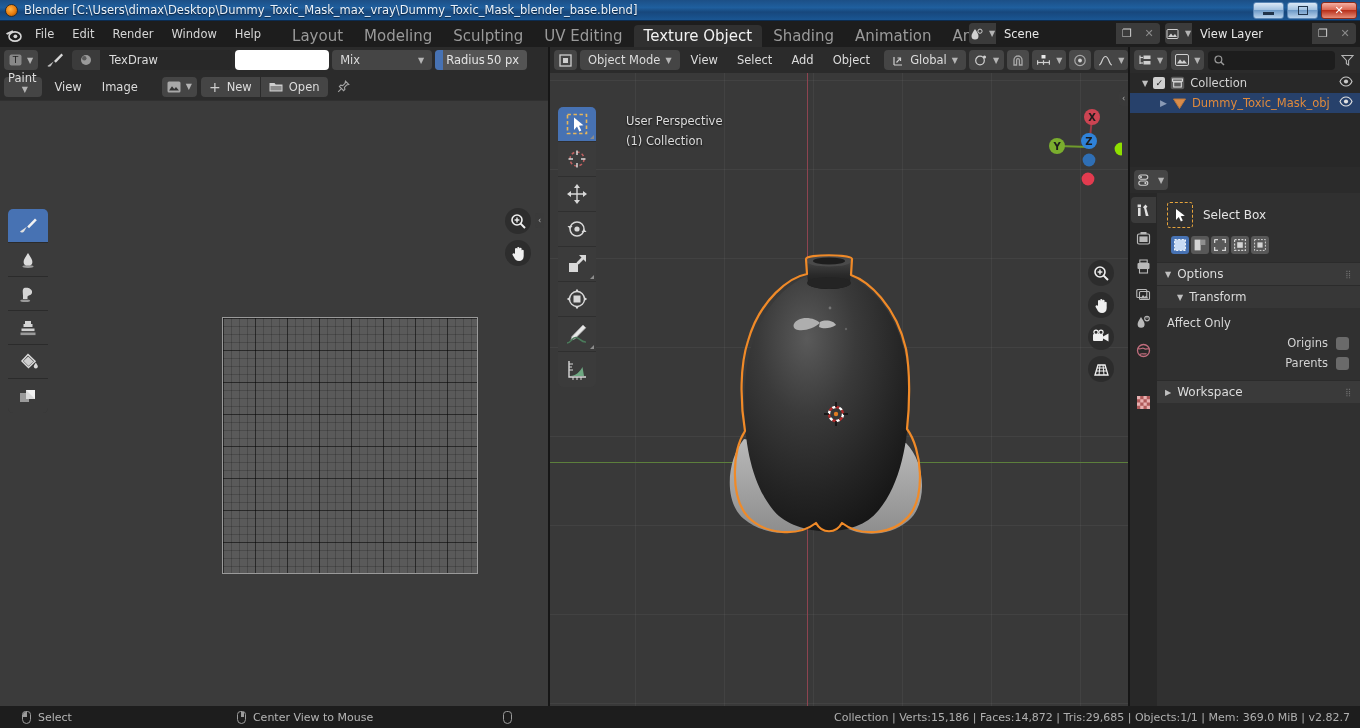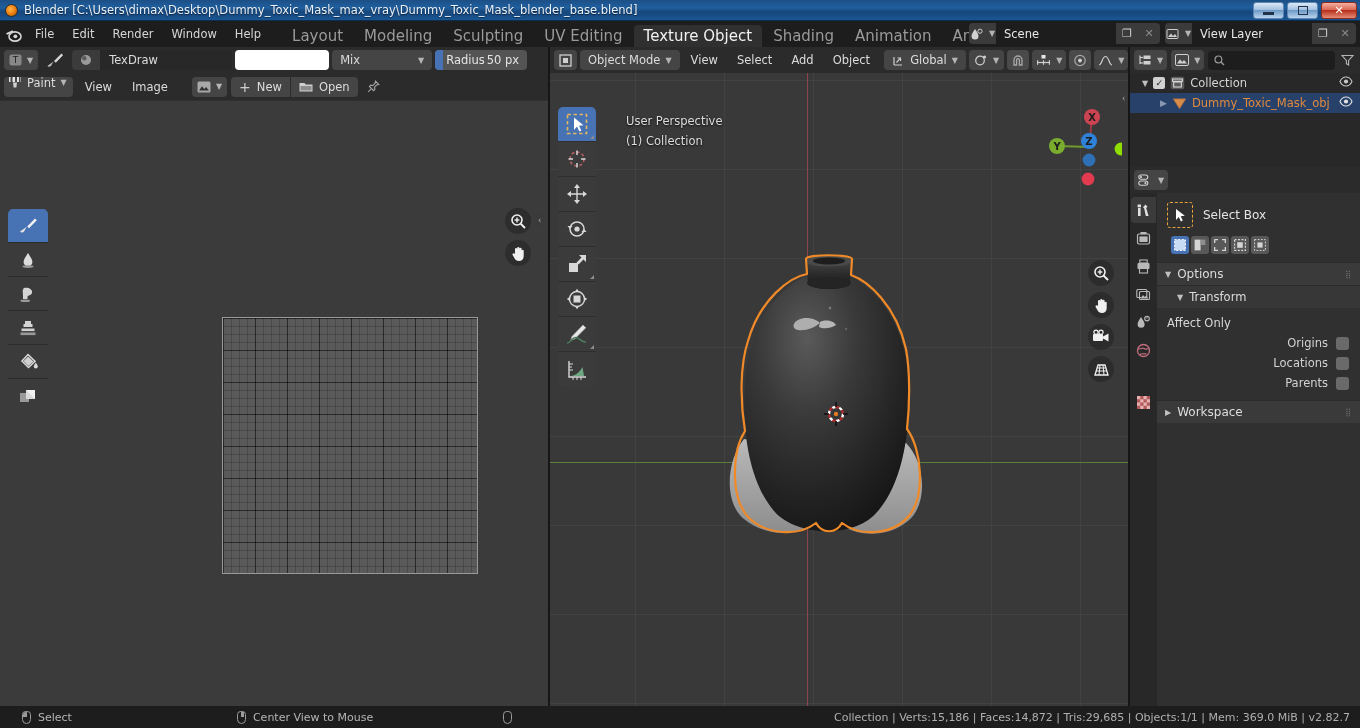--- a/index.html
+++ b/index.html
@@ -322,21 +322,21 @@
           <span class="chev">▼</span>
       </div>
       <div style="display:flex; align-items:center; height:20px; width:92px; background:#545454; border-radius:4px; overflow:hidden; position:relative;">
         <div style="position:absolute; left:0; top:0; bottom:0; width:8px; background:#4772b3;"></div>
         <span style="position:relative; padding-left:11px; font-size:11.5px; color:#e4e4e4;">Radius</span>
         <span style="position:absolute; right:8px; font-size:11.5px; color:#e4e4e4;">50 px</span>
       </div>
     </div>
 
     <div class="ie-header2">
-      <div class="btn" style="padding:0 6px 8px 4px;">
+      <div class="btn" style="padding:0 6px 8px 4px;flex-direction:column;">
         <svg width="14" height="13" viewBox="0 0 14 13" style="margin-right:5px;">
           <rect x="1" y="1" width="12" height="5" fill="#e2e2e2"></rect>
           <rect x="2.5" y="1" width="2" height="5" fill="#444"></rect>
             <rect x="7" y="1" width="2" height="5" fill="#444"></rect>
             <rect x="11" y="1" width="1.5" height="5" fill="#444"></rect>
           <path d="M5 6.5 h4 l-0.6 5 h-2.8 Z" fill="#cfcfcf"></path>
         </svg>
         <span>Paint</span>
           <span class="chev">▼</span>
       </div>
@@ -873,24 +873,20 @@
           <span class="tri">▼</span>
           <span>Transform</span>
         </div>
 
         <div class="label-left">Affect Only</div>
 
         <div class="prop-row">
           <span>Origins</span>
           <span class="checkbox"></span>
         </div>
-        <div class="prop-row">
-          <span>Locations</span>
-          <span class="checkbox"></span>
-        </div>
         <div class="prop-row" style="padding-bottom:10px;">
           <span>Parents</span>
           <span class="checkbox"></span>
         </div>
 
         <div class="panel-head">
           <span class="tri">▶</span>
           <span>Workspace</span>
           <span class="grip">⣿</span>
         </div>

